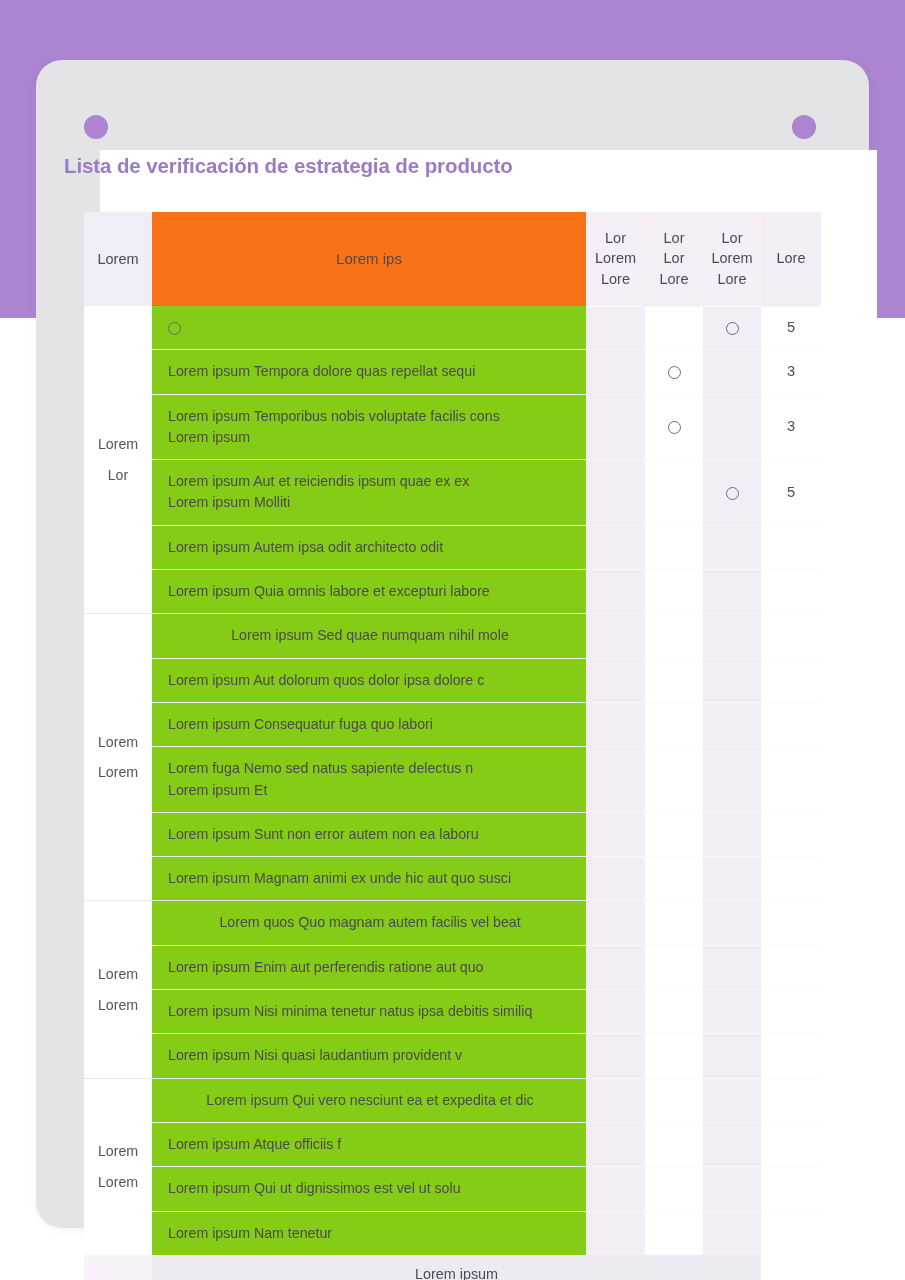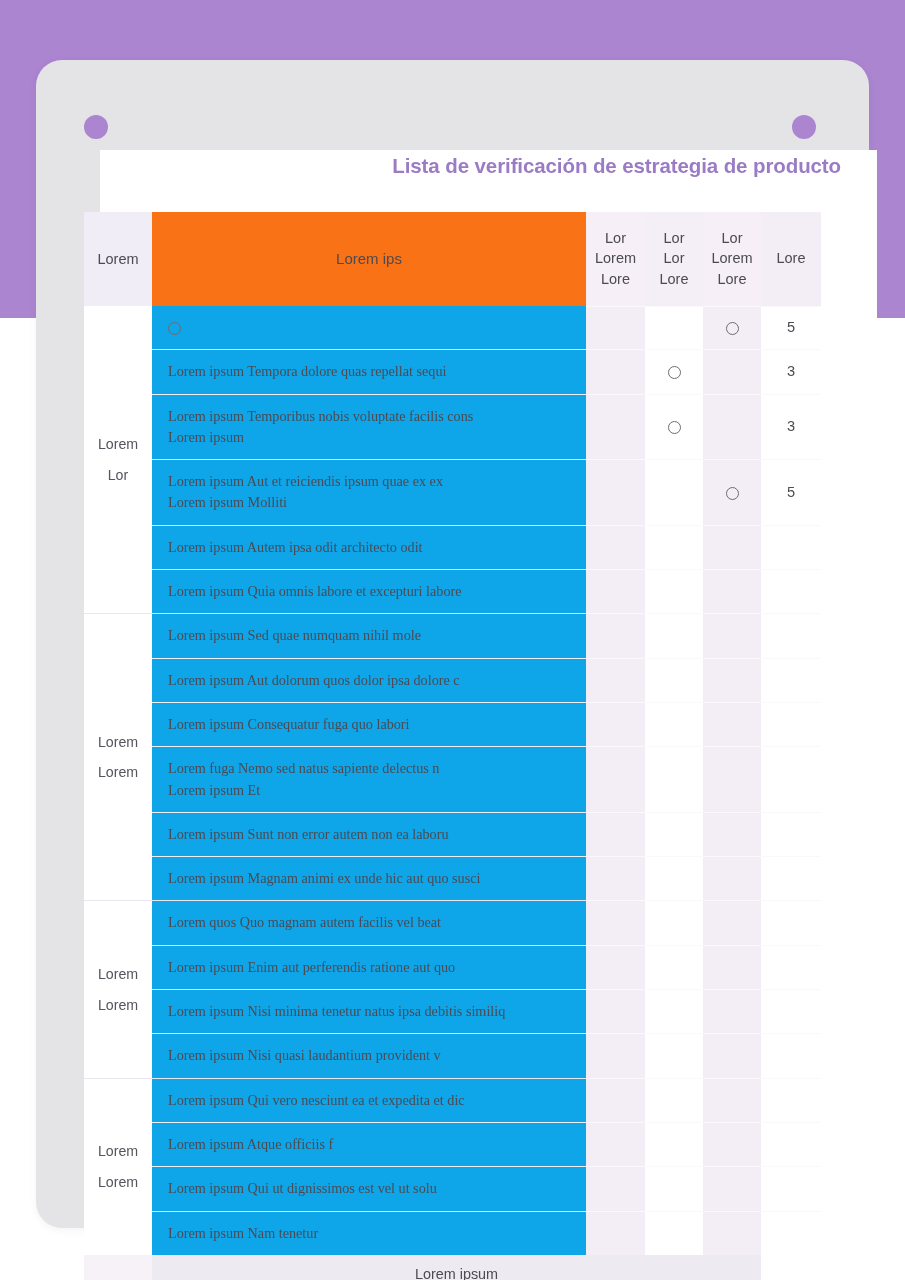--- a/index.html
+++ b/index.html
@@ -52,21 +52,21 @@
   }
   .dot-left  { left: 84px;  top: 115px; }
   .dot-right { left: 792px; top: 115px; }
 
   
   .doc-title {
     position: absolute;
     left: 64px;
     top: 154px;
     width: 777px;
-    text-align: right;
+    text-align: left;
     font-size: 20.5px;
     font-weight: bold;
     color: #9b7cc4;
     letter-spacing: -0.1px;
   }
 
   
   .table-wrap {
     position: absolute;
     left: 84px;
@@ -115,36 +115,35 @@
     text-align: center;
     padding: 0 6px;
     color: #56545c;
     font-size: 14.2px;
     line-height: 2.15;
     background: #ffffff;
   }
   td.task-cell {
     padding: 11px 14px 11px 16px;
     border-top: 1px solid #f0eef3;
-    background: #0ea5e9;
-    font-family: Liberation Serif, serif;
+    background: #84cc16;
   }
   tr.first-body td.task-cell { border-top: none; }
 
   td.m-cell {
     text-align: center;
     border-top: 1px solid #faf8fb;
   }
   td.m-tint  { background: #f3edf6; }
   td.m-plain { background: #ffffff; }
   td.m-last  { background: #ffffff; }
 
   
   tr.group-start td.group-cell,
-  tr.group-start td.task-cell { border-top: 1px solid #e9e6ee; }
+  tr.group-start td.task-cell { border-top: 1px solid #e9e6ee; text-align: center; }
 
   .radio {
     display: inline-block;
     width: 13px;
     height: 13px;
     border: 1.3px solid #6d6b74;
     border-radius: 50%;
     vertical-align: middle;
   }
   .score {

